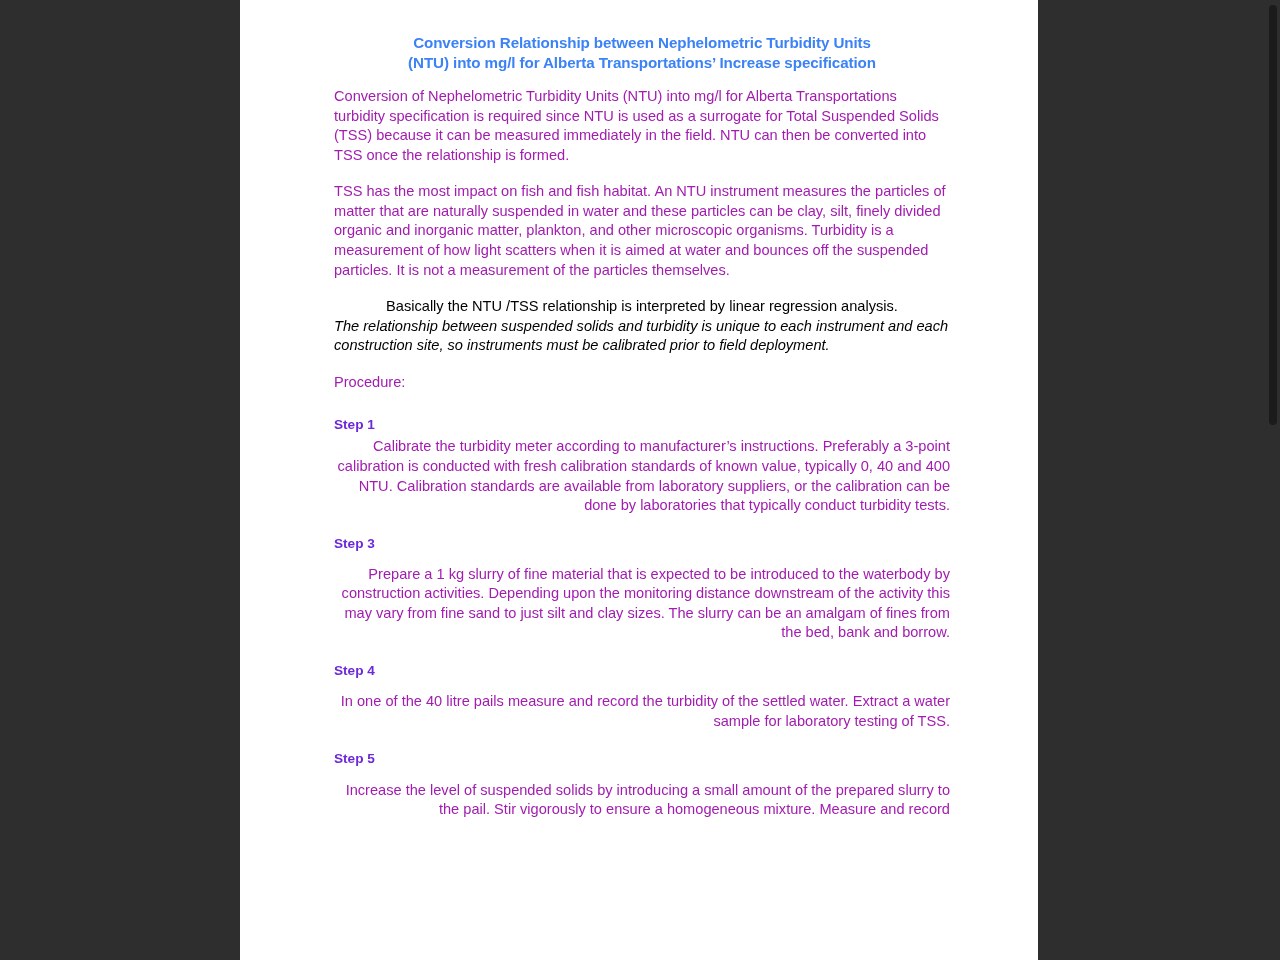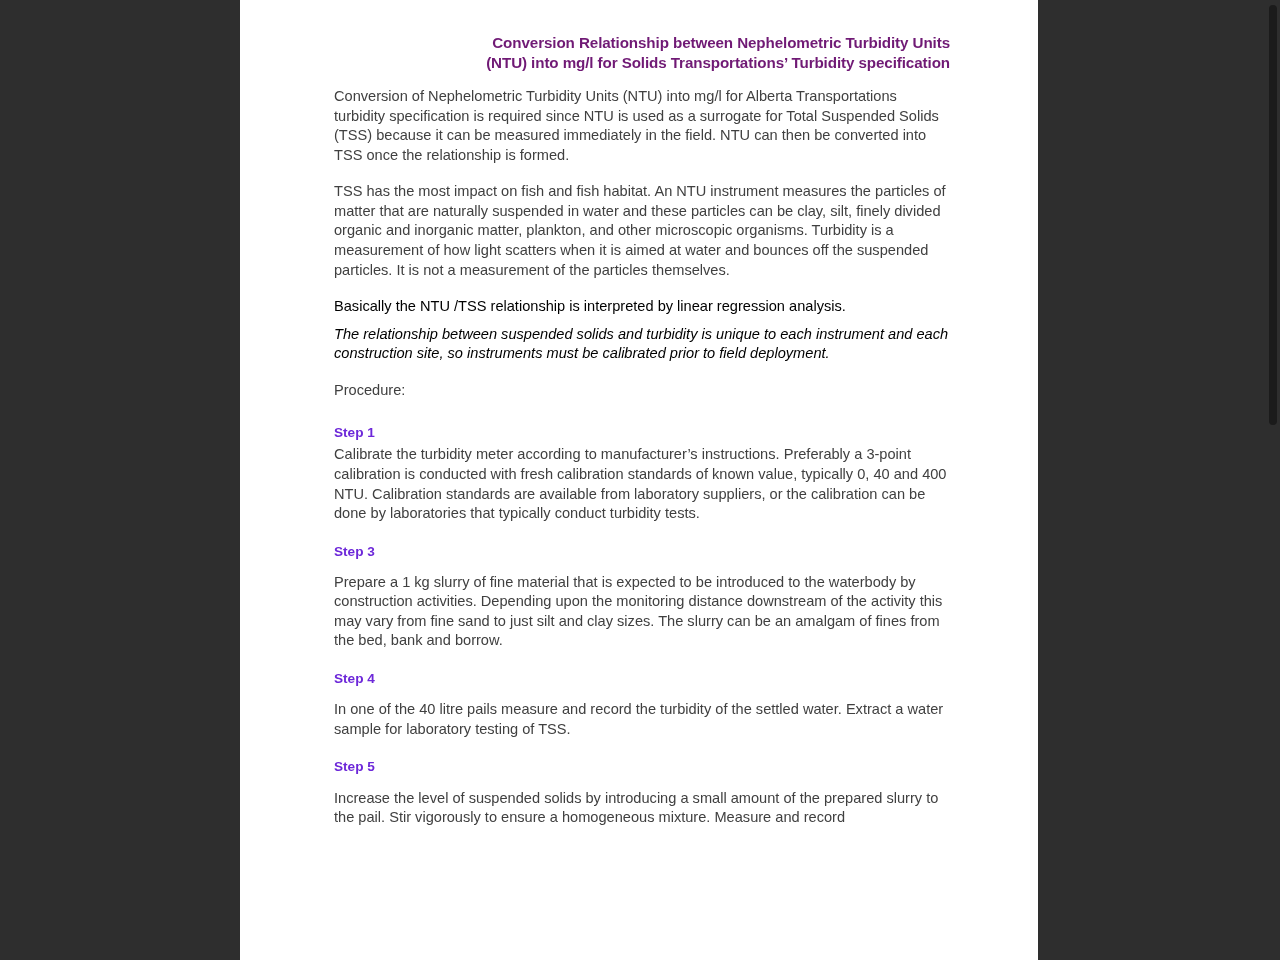--- a/index.html
+++ b/index.html
@@ -39,42 +39,43 @@
   .page-body {
     box-sizing: border-box;
     padding: 0 88px 0 94px;
     padding-top: 33px;
   }
 
   
   .doc-title {
     font-size: 15.2px;
     font-weight: bold;
-    color: #701a75;
-    text-align: right;
+    color: #3b82f6;
+    text-align: center;
     line-height: 1.32;
     margin: 0 0 14px 0;
     letter-spacing: -0.1px;
   }
   .doc-title .title-line {
     display: block;
   }
 
   
   .para {
     font-size: 14.6px;
-    color: #404040;
+    color: #a21caf;
     line-height: 1.34;
     margin: 0 0 17px 0;
     text-align: left;
   }
   .para:last-child { margin-bottom: 0; }
 
   .para-tight {
     margin-bottom: 0;
+    text-align: right;
   }
 
   .plain-line {
     font-size: 14.6px;
     color: #000000;
     line-height: 1.34;
     margin: 0 0 17px 0;
   }
 
   
@@ -118,29 +119,29 @@
 </head>
 <body>
 
 <div class="viewer">
 
   <div class="page-sheet">
     <div class="page-body">
 
       <h1 class="doc-title">
         <span class="title-line">Conversion Relationship between Nephelometric Turbidity Units</span>
-        <span class="title-line">(NTU) into mg/l for Solids Transportations’ Turbidity specification</span>
+        <span class="title-line">(NTU) into mg/l for Alberta Transportations’ Increase specification</span>
       </h1>
 
       <p class="para">Conversion of Nephelometric Turbidity Units (NTU) into mg/l for Alberta Transportations turbidity specification is required since NTU is used as a surrogate for Total Suspended Solids (TSS) because it can be measured immediately in the field. NTU can then be converted into TSS once the relationship is formed.</p>
 
       <p class="para">TSS has the most impact on fish and fish habitat. An NTU instrument measures the particles of matter that are naturally suspended in water and these particles can be clay, silt, finely divided organic and inorganic matter, plankton, and other microscopic organisms. Turbidity is a measurement of how light scatters when it is aimed at water and bounces off the suspended particles. It is not a measurement of the particles themselves.</p>
 
       <div class="step-block">
-        <div class="plain-line" style="margin-bottom:8px;">Basically the NTU /TSS relationship is interpreted by linear regression analysis.</div>
+        <div class="plain-line" style="margin-bottom:0;text-align:center;">Basically the NTU /TSS relationship is interpreted by linear regression analysis.</div>
         <div class="plain-line" style="margin-bottom:0;font-style:italic;">The relationship between suspended solids and turbidity is unique to each instrument and each construction site, so instruments must be calibrated prior to field deployment.</div>
       </div>
 
       <p class="para" style="margin-bottom:24px;">Procedure:</p>
 
       <div class="step-block spaced">
         <div class="step-head">Step 1</div>
         <div class="para para-tight">Calibrate the turbidity meter according to manufacturer’s instructions. Preferably a 3-point calibration is conducted with fresh calibration standards of known value, typically 0, 40 and 400 NTU. Calibration standards are available from laboratory suppliers, or the calibration can be done by laboratories that typically conduct turbidity tests.</div>
       </div>
 

